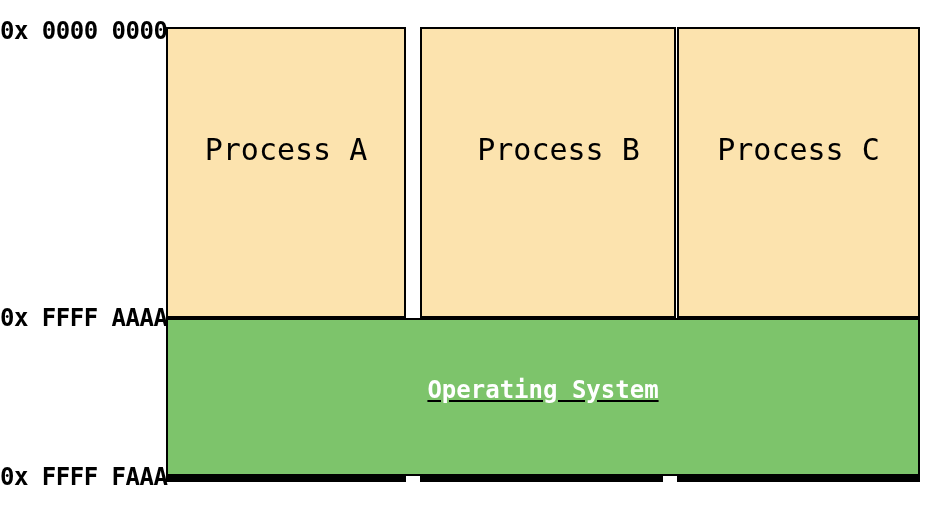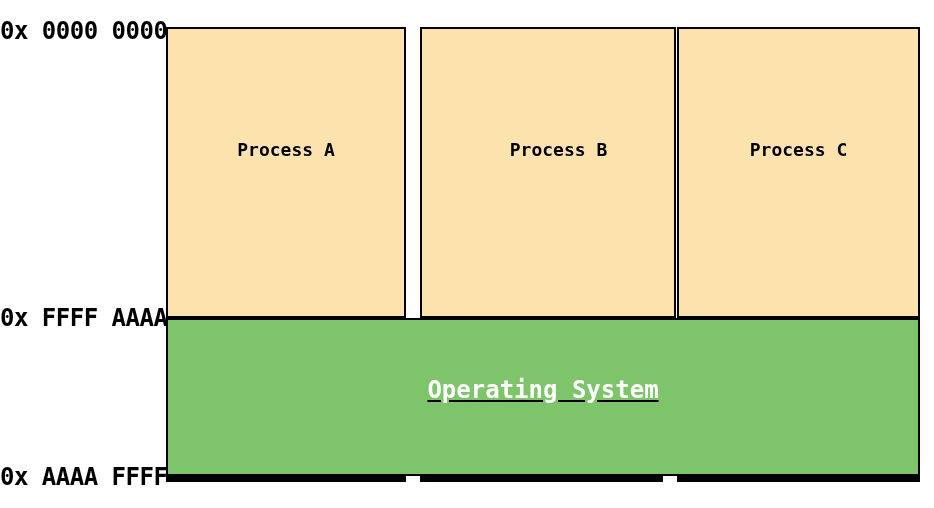--- a/index.html
+++ b/index.html
@@ -41,22 +41,22 @@
     display: flex;
     justify-content: center;
     align-items: flex-start;
     padding-top: 106px;
   }
   .pbox-a { left: 166px; width: 240px; }
   .pbox-b { left: 420px; width: 256px; padding-left: 21px; }
   .pbox-c { left: 677px; width: 243px; }
 
   .plabel {
-    font-size: 18px;
-    font-weight: bold;
+    font-size: 30px;
+    font-weight: normal;
     line-height: 30px;
     color: var(--process-text, #000000);
     white-space: nowrap;
   }
 
   .osbox {
     position: absolute;
     left: 166px;
     top: 318px;
     width: 754px;
@@ -90,21 +90,21 @@
 </style>
 </head>
 <body>
 
 <div class="canvas">
 
   <div class="addr addr-top">0x 0000 0000</div>
 
   <div class="addr addr-mid">0x FFFF AAAA</div>
 
-  <div class="addr addr-bottom">0x AAAA FFFF</div>
+  <div class="addr addr-bottom">0x FFFF FAAA</div>
 
   <div class="pbox pbox-a">
     <span class="plabel">Process A</span>
   </div>
 
   <div class="pbox pbox-b">
     <span class="plabel">Process B</span>
   </div>
 
   <div class="pbox pbox-c">

